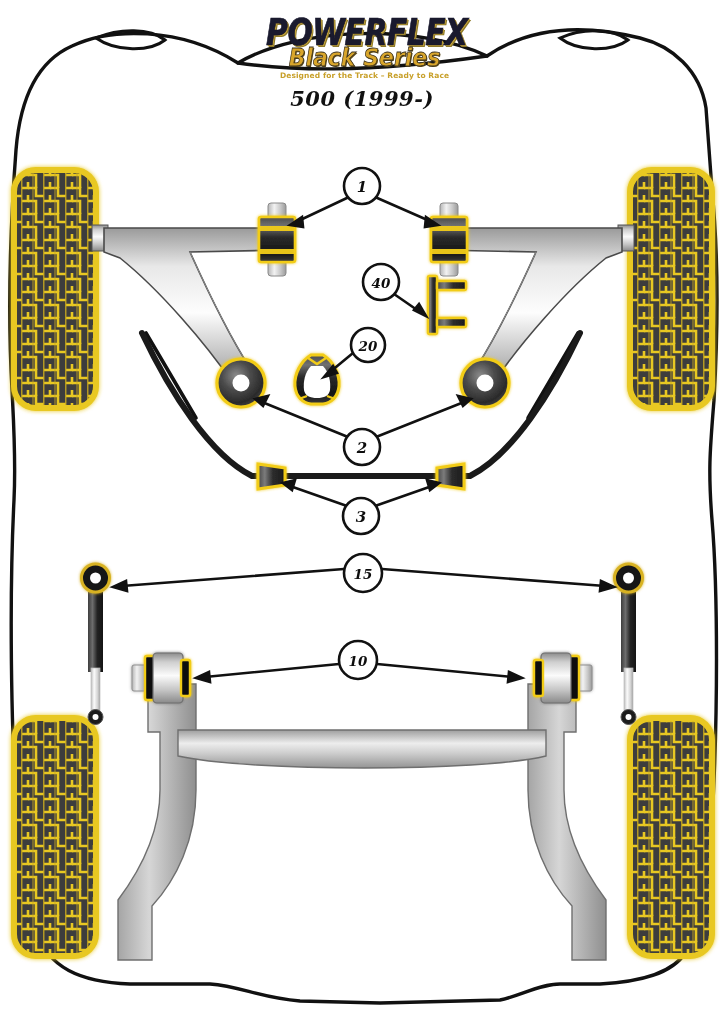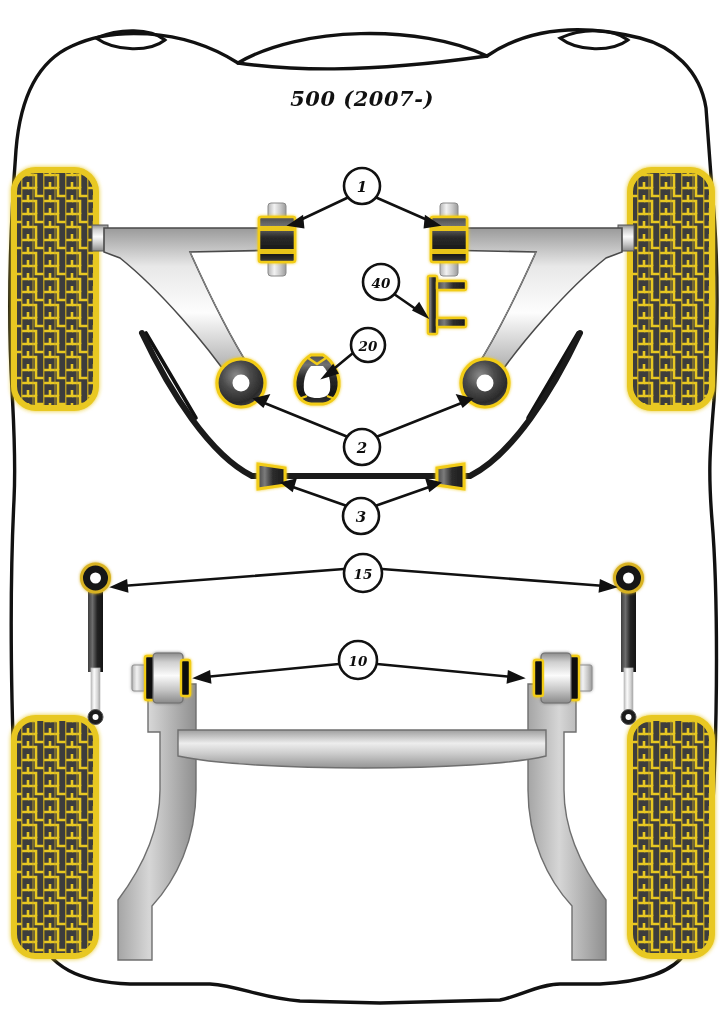--- a/index.html
+++ b/index.html
@@ -438,16 +438,21 @@
       <circle cx="363" cy="573" r="19" fill="#ffffff" stroke="#111111" stroke-width="2.6"></circle>
       <text class="callout-num small" x="363" y="579" text-anchor="middle">15</text>
     </g>
     <g>
       <circle cx="358" cy="660" r="19" fill="#ffffff" stroke="#111111" stroke-width="2.6"></circle>
       <text class="callout-num small" x="358" y="666" text-anchor="middle">10</text>
     </g>
 
   </svg>
 
-
-  <div class="model-title">500 (2007-)</div>
+  <div class="logo-wrap">
+    <div class="pf-word">POWERFLEX</div>
+    <div class="pf-black">Black Series</div>
+    <div class="pf-tag">Designed for the Track – Ready to Race</div>
+  </div>
+
+  <div class="model-title">500 (1999-)</div>
 
 </div>
 
 </body></html>

